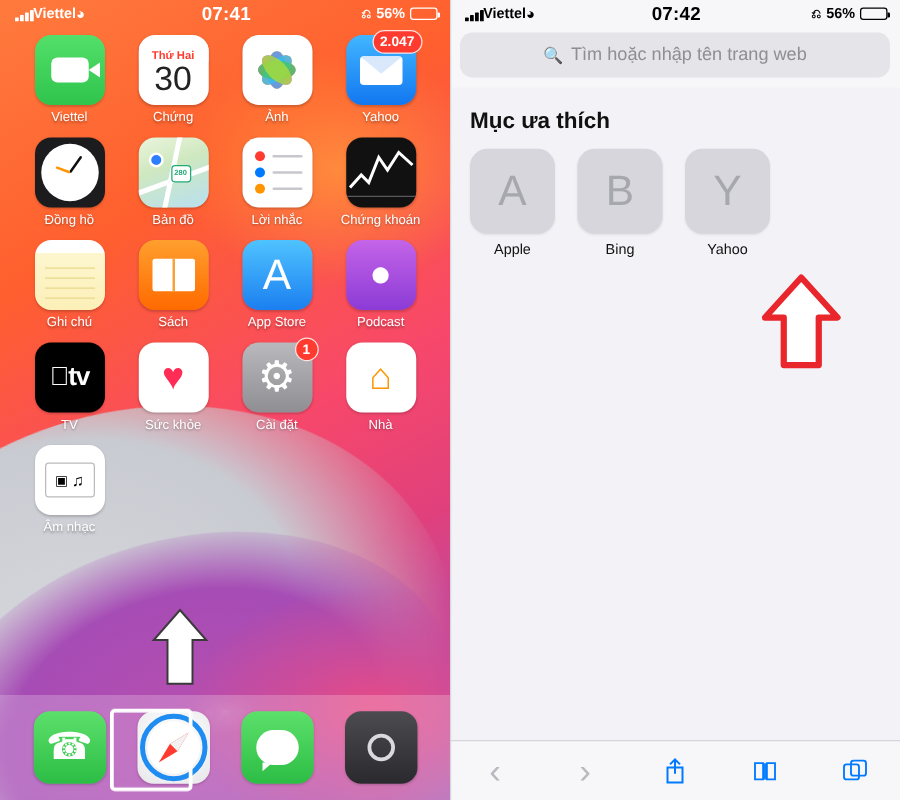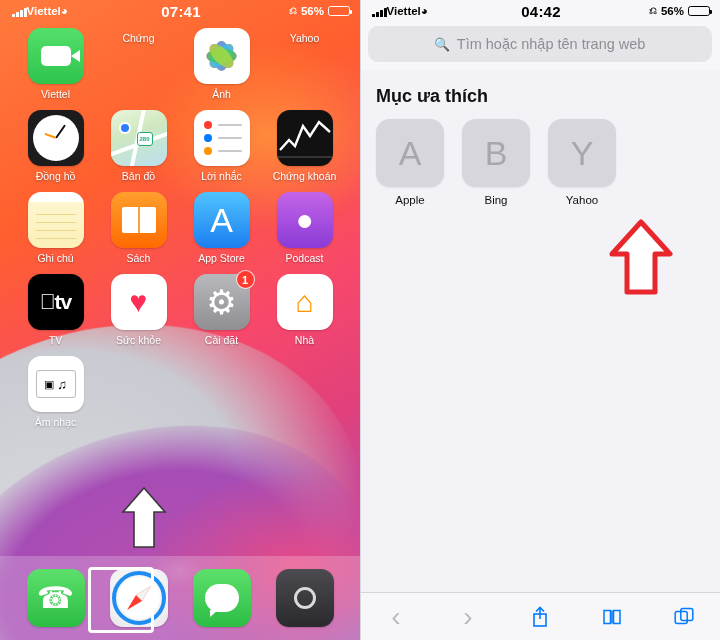--- a/index.html
+++ b/index.html
@@ -284,20 +284,26 @@
       <div class="app">
         <div class="icon-wrap">
             <div class="icon ic-facetime">
               <span class="cam"></span>
             </div>
           </div>
         <div class="label">Viettel</div>
       </div>
 
       <div class="app">
+        <div class="icon-wrap">
+            <div class="icon ic-cal">
+          <div class="cal-top">Thứ Hai</div>
+          <div class="cal-day">30</div>
+        </div>
+          </div>
         <div class="label">Chứng</div>
       </div>
 
       <div class="app">
         <div class="icon-wrap">
             <div class="icon ic-photos">
           <span class="flower">
             <span style="background:#f7c32e;transform:rotate(0deg)"></span>
             <span style="background:#f56f2c;transform:rotate(45deg)"></span>
             <span style="background:#ec3a5e;transform:rotate(90deg)"></span>
@@ -306,20 +312,26 @@
             <span style="background:#37bff0;transform:rotate(225deg)"></span>
             <span style="background:#3ec96d;transform:rotate(270deg)"></span>
             <span style="background:#a9d93b;transform:rotate(315deg)"></span>
           </span>
         </div>
           </div>
         <div class="label">Ảnh</div>
       </div>
 
       <div class="app">
+        <div class="icon-wrap">
+          <div class="icon ic-mail">
+              <span class="env"></span>
+            </div>
+          <div class="badge">2.047</div>
+        </div>
         <div class="label">Yahoo</div>
       </div>
 
       <div class="app">
         <div class="icon-wrap">
             <div class="icon ic-clock">
               <span class="face"></span>
             </div>
           </div>
         <div class="label">Đồng hồ</div>
@@ -499,21 +511,21 @@
         <div class="status-left">
           <span class="signal-bars">
               <i></i>
               <i></i>
               <i></i>
               <i></i>
             </span>
           <span>Viettel</span>
           <span class="wifi-glyph">◕</span>
         </div>
-        <div class="status-center">04:42</div>
+        <div class="status-center">07:42</div>
         <div class="status-right">
           <span class="lock-glyph">⎌</span>
           <span>56%</span>
           <span class="batt"><span class="fill" style="width:56%"></span></span>
         </div>
       </div>
     </div>
 
     <div class="search-bar-wrap">
       <div class="search-field">

